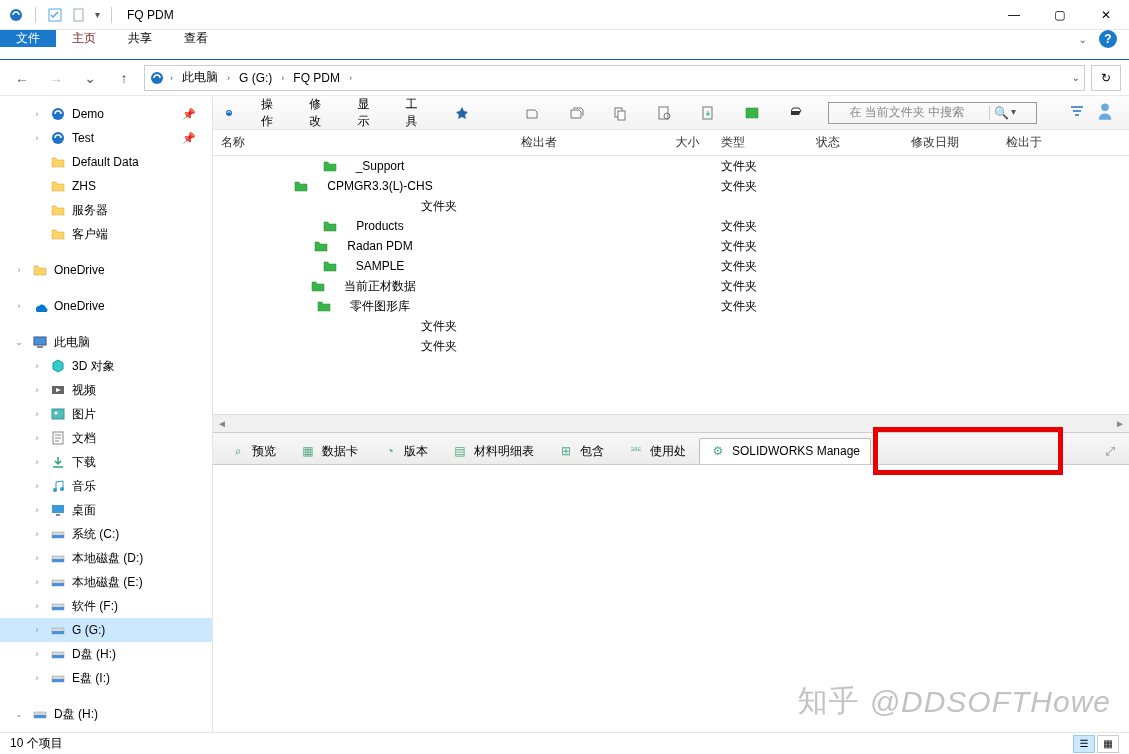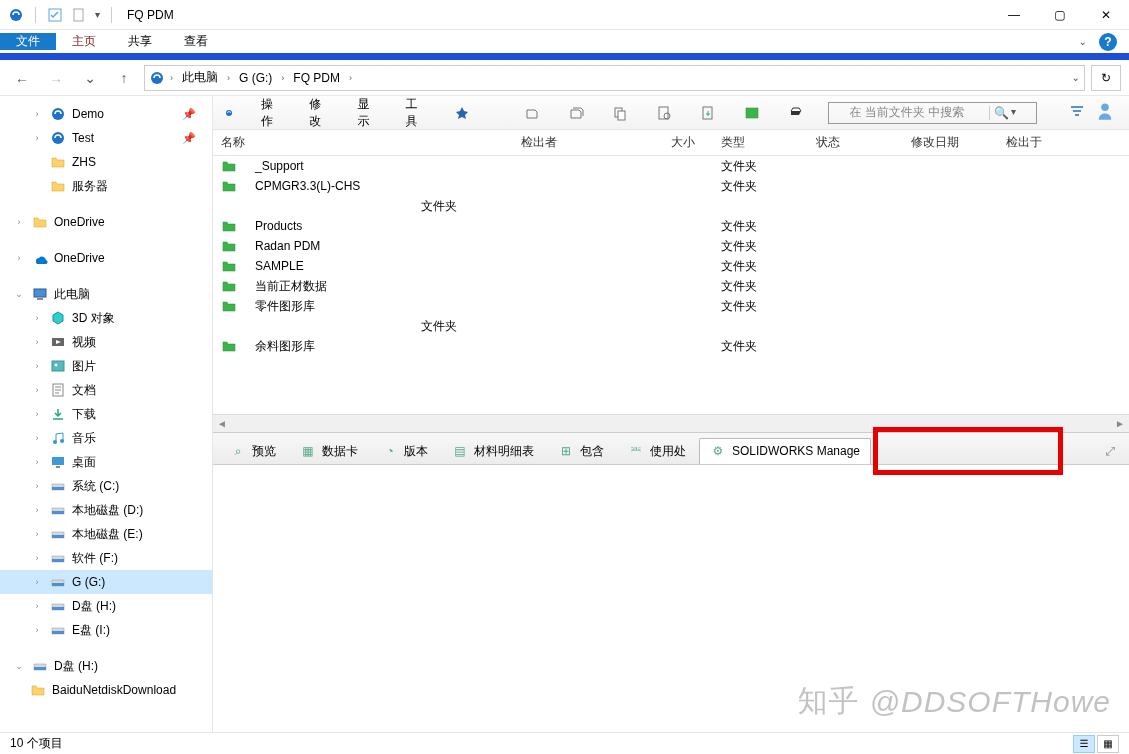--- a/index.html
+++ b/index.html
@@ -7,21 +7,21 @@
 
 
 .titlebar { height:30px; display:flex; align-items:center; background:#fff; border-bottom:1px solid #e5e5e5; }
 .titlebar .qat { display:flex; align-items:center; gap:8px; padding:0 8px; }
 .titlebar .sep { width:1px; height:16px; background:#ccc; margin:0 3px; }
 .titlebar .title { padding-left:4px; font-size:12px; }
 .titlebar .win-controls { margin-left:auto; display:flex; }
 .titlebar .win-controls div { width:46px; height:30px; display:flex; align-items:center; justify-content:center; font-size:12px; font-family:"Segoe MDL2 Assets",sans-serif; }
 
 
-.ribbon { height:30px; display:flex; align-items:center; background:#fff; border-bottom:7px solid #1d4ed8; }
+.ribbon { height:30px; display:flex; align-items:flex-start; background:#fff; border-bottom:1px solid #1d4ed8; }
 .ribbon .tab { padding:0 16px; display:flex; align-items:center; font-size:12px; cursor:default; }
 .ribbon .tab.file { background:#1979ca; color:#fff; }
 .ribbon .tab.active { color:#7f1d1d; }
 .ribbon .spacer { flex:1; }
 .ribbon .right { display:flex; align-items:center; gap:12px; padding-right:12px; }
 .help-circle { width:18px; height:18px; border-radius:50%; background:#1979ca; color:#fff; display:flex; align-items:center; justify-content:center; font-size:12px; font-weight:bold; }
 .chev { font-size:10px; color:#555; }
 
 
 .navbar { height:36px; display:flex; align-items:center; gap:6px; padding:0 8px; border-bottom:1px solid #e8e8e8; }
@@ -50,28 +50,28 @@
 .toolbar2 .tbtn { height:26px; padding:0 4px; display:flex; align-items:center; gap:2px; border-radius:2px; }
 .toolbar2 .search { margin-left:auto; width:240px; height:22px; border:1px solid #999; display:flex; align-items:center; padding:0 20px; color:#888; position:relative; }
 .toolbar2 .search .mag { margin-left:auto; color:#555; border-left:1px solid #ccc; padding-left:4px; display:flex; gap:2px; }
 .toolbar2 .after-search { display:flex; align-items:center; gap:10px; padding:0 6px 0 12px; }
 
 .listpane { flex:1; overflow:auto; position:relative; }
 .list-header { display:flex; height:26px; align-items:center; border-bottom:1px solid #e5e5e5; font-size:12px; color:#333; background:#fff; position:sticky; top:0; }
 .list-header .col { padding:0 8px; border-right:1px solid transparent; }
 .col-name { width:300px; }
 .col-checker { width:150px; }
-.col-size { width:50px; text-align:left; }
+.col-size { width:50px; text-align:center; }
 .col-type { width:95px; }
 .col-state { width:95px; }
 .col-date { width:95px; }
 .col-out { width:80px; }
 .row { display:flex; height:20px; align-items:center; }
 .row .cell { padding:0 8px; white-space:nowrap; overflow:hidden; text-overflow:ellipsis; }
-.row .cell.name { display:flex; align-items:center; gap:18px; }
+.row .cell.name { display:flex; align-items:center; gap:18px;justify-content:center; }
 .scroll-strip { height:18px; background:#f0f0f0; border-top:1px solid #ddd; display:flex; align-items:center; justify-content:space-between; padding:0 4px; color:#888; font-size:10px; }
 
 
 .bottompane { height:300px; border-top:1px solid #ccc; display:flex; flex-direction:column; background:#fff; }
 .btabs { height:32px; display:flex; align-items:center; gap:2px; padding:4px 6px 0 6px; border-bottom:1px solid #ccc; background:linear-gradient(#f8f8f8,#ececec); }
 .btab { height:26px; padding:0 10px; display:flex; align-items:center; gap:6px; border:1px solid transparent; border-bottom:none; font-size:12px; border-radius:2px 2px 0 0; }
 .btab.active { background:#fff; border-color:#bbb; }
 .btabs .expand { margin-left:auto; color:#888; padding:0 8px; }
 .highlight-box { position:absolute; border:5px solid #e60000; pointer-events:none; }
 
@@ -188,30 +188,48 @@
         <span>Test</span>
         <span class="pin">📌</span>
       </div>
       <div class="tree-item ind1">
         <span class="exp"></span>
         <span class="ico">
           <svg class="svg" viewBox="0 0 16 16">
             <path d="M2 4h4l1 2h7v7H2z" class="folder-y"></path>
           </svg>
         </span>
+        <span>Default Data</span>
+      </div>
+      <div class="tree-item ind1">
+        <span class="exp"></span>
+        <span class="ico">
+          <svg class="svg" viewBox="0 0 16 16">
+            <path d="M2 4h4l1 2h7v7H2z" class="folder-y"></path>
+          </svg>
+        </span>
         <span>ZHS</span>
       </div>
       <div class="tree-item ind1">
         <span class="exp"></span>
         <span class="ico">
           <svg class="svg" viewBox="0 0 16 16">
             <path d="M2 4h4l1 2h7v7H2z" class="folder-y"></path>
           </svg>
         </span>
         <span>服务器</span>
+      </div>
+      <div class="tree-item ind1">
+        <span class="exp"></span>
+        <span class="ico">
+          <svg class="svg" viewBox="0 0 16 16">
+            <path d="M2 4h4l1 2h7v7H2z" class="folder-y"></path>
+          </svg>
+        </span>
+        <span>客户端</span>
       </div>
       <div class="tree-gap"></div>
       <div class="tree-item">
         <span class="exp">›</span>
         <span class="ico">
           <svg class="svg" viewBox="0 0 16 16">
             <path d="M2 4h4l1 2h7v7H2z" class="folder-y"></path>
           </svg>
         </span>
         <span>OneDrive</span>
@@ -608,28 +626,20 @@
           </div>
           <div class="row">
             <div class="cell col-checker"></div>
             <div class="cell col-size"></div>
             <div class="cell col-type">文件夹</div>
             <div class="cell col-state"></div>
             <div class="cell col-date"></div>
             <div class="cell col-out"></div>
           </div>
           <div class="row">
-            <div class="cell col-name name">
-              <span class="ico">
-                <svg class="svg" viewBox="0 0 16 16">
-                  <path d="M2 4h4l1 2h7v7H2z" class="folder-g"></path>
-                </svg>
-              </span>
-              <span>余料图形库</span>
-            </div>
             <div class="cell col-checker"></div>
             <div class="cell col-size"></div>
             <div class="cell col-type">文件夹</div>
             <div class="cell col-state"></div>
             <div class="cell col-date"></div>
             <div class="cell col-out"></div>
           </div>
         </div>
     </div>
     <div class="scroll-strip">

